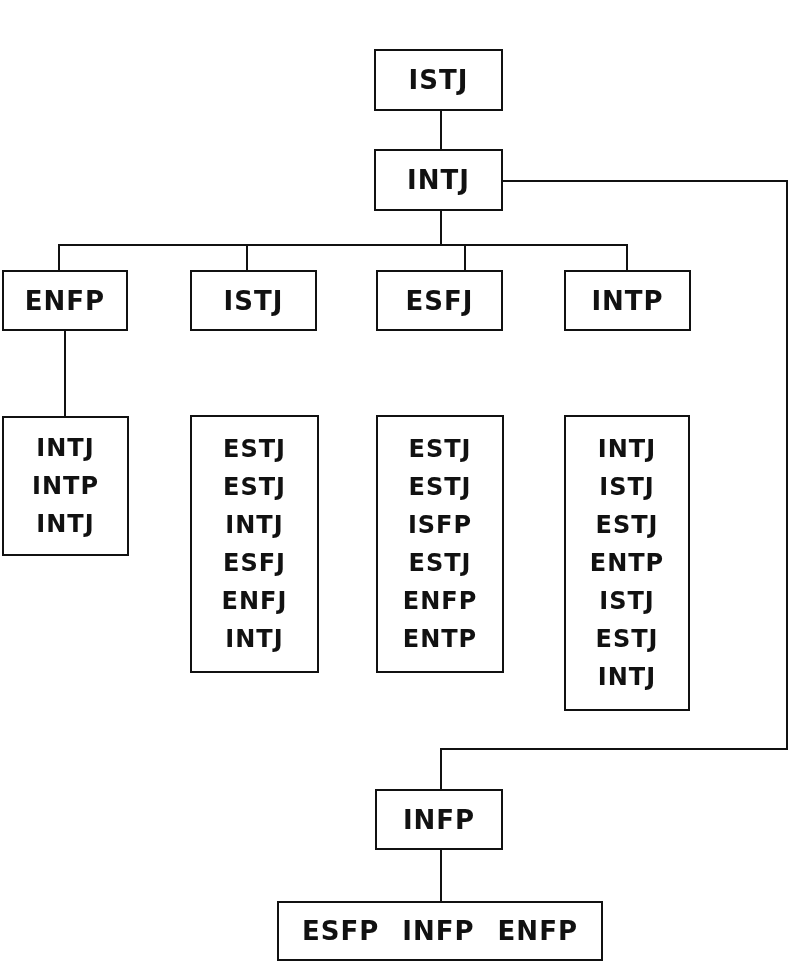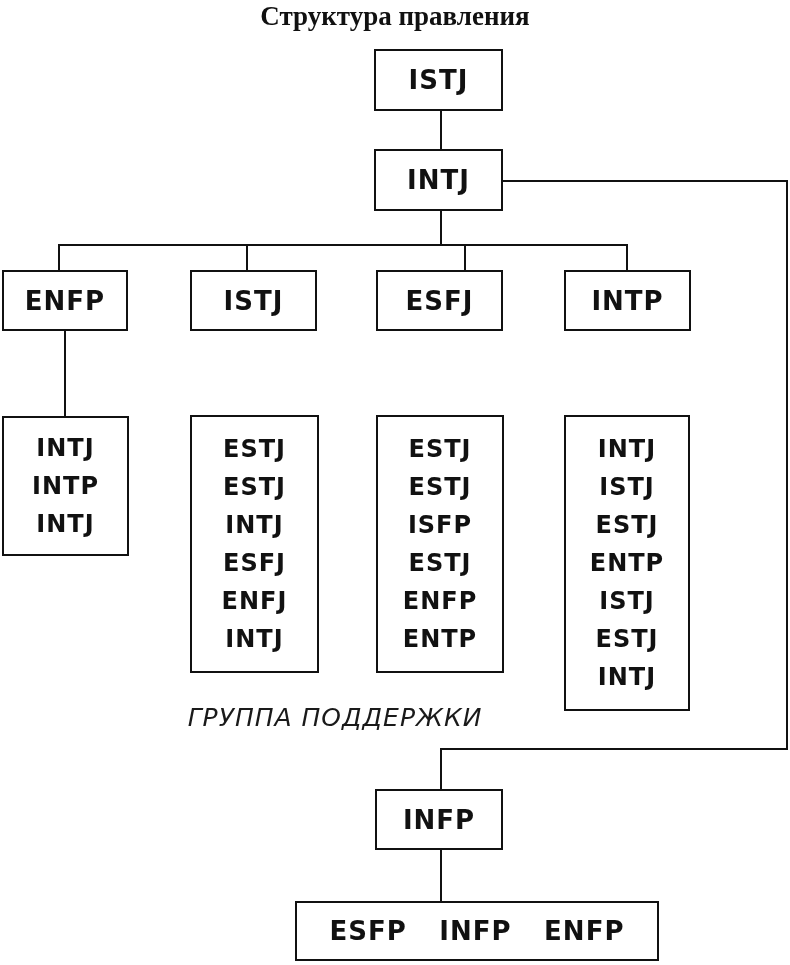--- a/index.html
+++ b/index.html
@@ -81,39 +81,37 @@
     font-size: 25px;
     letter-spacing: 1px;
     color: #1a1a1a;
   }
   #n-coord { left: 375px; top: 789px; width: 128px; height: 61px; }
   .bottom-box {
     position: absolute;
     box-sizing: border-box;
     left: 277px;
     top: 901px;
-    width: 364px;
+    width: 326px;
     height: 60px;
     border: 2px solid #111111;
     background: #ffffff;
     display: flex;
     align-items: center;
     justify-content: space-evenly;
     font-size: 26px;
     font-weight: 600;
     letter-spacing: 1px;
-    margin-left: 18px;
   }
 </style>
 </head>
 <body>
 
 <div class="canvas">
 
-  <h1 class="title">Структура правления</h1>
 
   <svg class="wires" width="790" height="965" viewBox="0 0 790 965" fill="none" stroke="#111111" stroke-width="2">
     <path d="M441 110 L441 150"></path>
     <path d="M441 210 L441 245"></path>
     <path d="M59 245 L628 245"></path>
     <path d="M59 244 L59 271"></path>
     <path d="M247 245 L247 271"></path>
     <path d="M465 245 L465 271"></path>
     <path d="M627 244 L627 271"></path>
     <path d="M65 330 L65 417"></path>
@@ -169,21 +167,20 @@
   <div class="list" id="l3">
     <div class="item">INTJ</div>
     <div class="item">ISTJ</div>
     <div class="item">ESTJ</div>
     <div class="item">ENTP</div>
     <div class="item">ISTJ</div>
     <div class="item">ESTJ</div>
     <div class="item">INTJ</div>
   </div>
 
-  <div class="support-label">ГРУППА ПОДДЕРЖКИ</div>
 
   <div class="node" id="n-coord">
     <span>INFP</span>
   </div>
 
   <div class="bottom-box">
     <span>ESFP</span>
     <span>INFP</span>
     <span>ENFP</span>
   </div>

